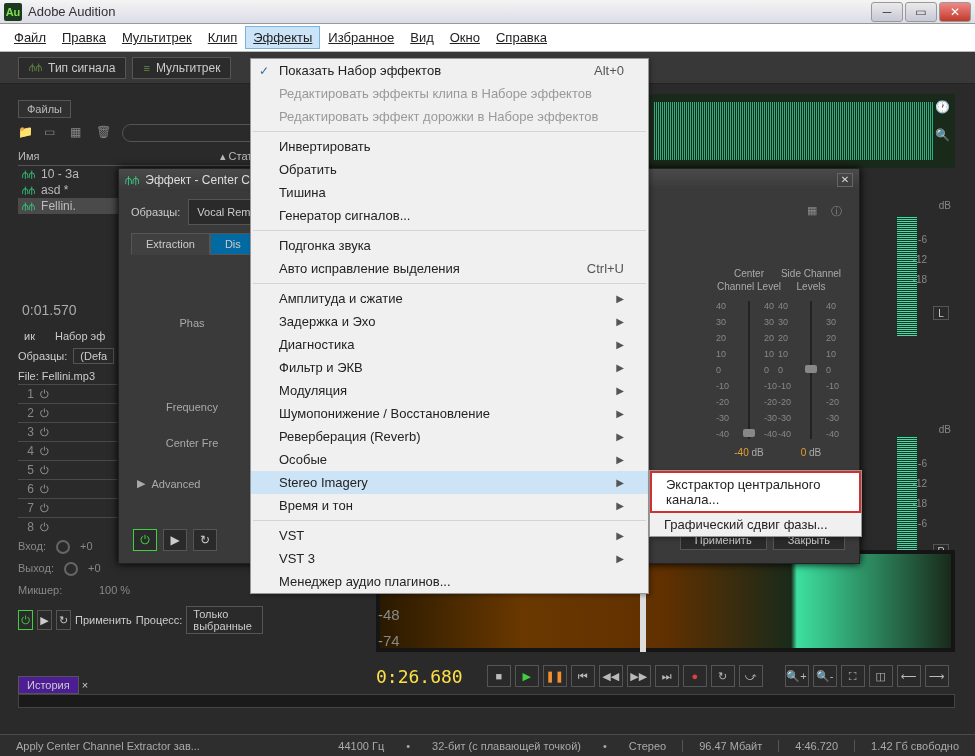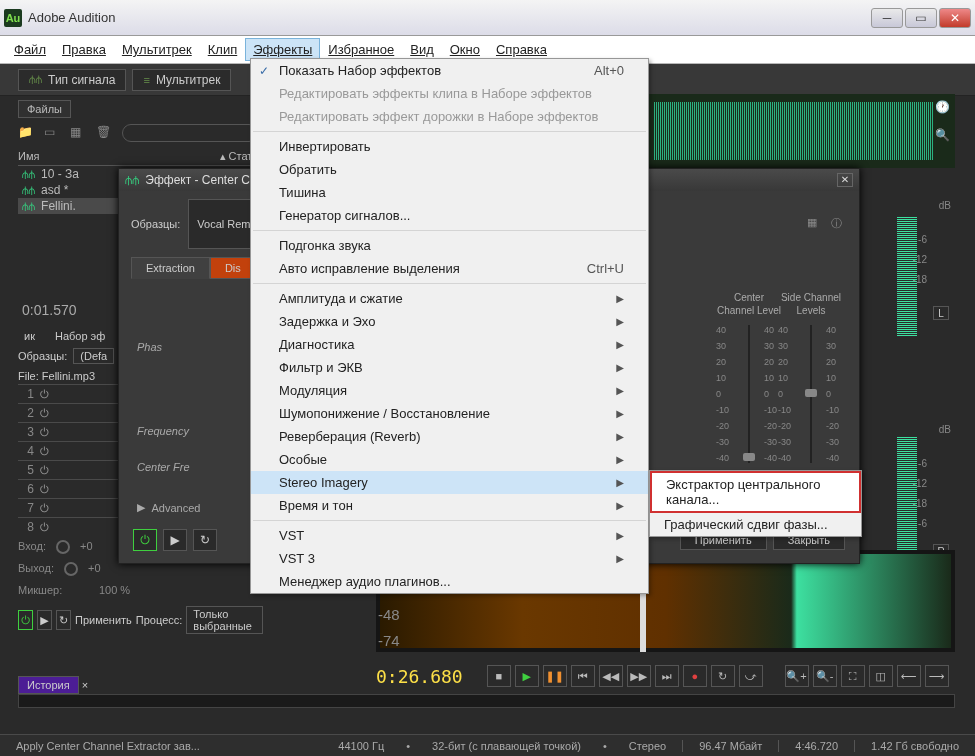--- a/index.html
+++ b/index.html
@@ -1,19 +1,19 @@
 <!DOCTYPE html>
 <html><head>
 <meta charset="utf-8">
 <style>
 * { margin: 0; padding: 0; box-sizing: border-box; font-family: "Segoe UI", Tahoma, sans-serif; }
 body { background: #2a2a2a; color: #ccc; font-size: 12px; overflow: hidden; width: 975px; height: 756px; position: relative; }
 
 
-.titlebar { background: linear-gradient(#f4f4f4, #dcdce8); height: 36px; display: flex; align-items: center; padding: 0 4px; border-bottom: 1px solid #999; }
+.titlebar { background: linear-gradient(#f4f4f4, #dcdce8); height: 24px; display: flex; align-items: center; padding: 0 4px; border-bottom: 1px solid #999; }
 .titlebar .logo { width: 18px; height: 18px; background: #1b3a1f; color: #7fdf4f; font-weight: bold; font-size: 11px; display: flex; align-items: center; justify-content: center; border-radius: 2px; margin-right: 6px; }
 .titlebar .title { color: #333; font-size: 13px; flex: 1; }
 .titlebar .winbtns { display: flex; gap: 2px; }
 .titlebar .winbtn { width: 32px; height: 20px; background: linear-gradient(#eaeaea,#c8c8d8); border: 1px solid #999; border-radius: 3px; display: flex; align-items: center; justify-content: center; font-size: 12px; color: #333; }
 .titlebar .winbtn.close { background: linear-gradient(#e88,#c23b2a); color: #fff; }
 
 
 .menubar { background: #fff; height: 28px; display: flex; align-items: center; padding: 0 6px; border-bottom: 1px solid #b8b8b8; }
 .menubar .item { padding: 4px 8px; color: #222; font-size: 13px; cursor: default; }
 .menubar .item u { text-decoration: underline; }
@@ -54,29 +54,29 @@
 .setpanel .controls .pbtn { width: 22px; height: 20px; background: #2a2a2a; border: 1px solid #555; display: flex; align-items: center; justify-content: center; }
 .setpanel .controls .pbtn.green { color: #3fcf3f; border-color: #3fcf3f; }
 .setpanel .controls .dd { background: #2a2a2a; border: 1px solid #555; padding: 1px 6px; }
 
 
 .fxwin { position: absolute; left: 118px; top: 168px; width: 742px; height: 396px; background: #3a3a3a; border: 1px solid #222; box-shadow: 0 0 8px #000; }
 .fxwin .hdr { background: linear-gradient(#4a4a4a,#383838); height: 22px; display: flex; align-items: center; padding: 0 6px; color: #ddd; font-size: 12px; }
 .fxwin .hdr .ico { color: #35d080; margin-right: 6px; }
 .fxwin .hdr .x { margin-left: auto; width: 16px; height: 14px; border: 1px solid #666; text-align: center; line-height: 12px; font-size: 10px; }
 .fxwin .presetrow { display: flex; align-items: center; gap: 8px; padding: 8px 12px; font-size: 11px; }
-.fxwin .presetrow .dd { background: #2a2a2a; border: 1px solid #555; padding: 18px 8px; }
+.fxwin .presetrow .dd { background: #2a2a2a; border: 1px solid #555; padding: 6px 8px; }
 .fxwin .presetrow .spacer { flex: 1; }
 .fxwin .presetrow .ib { width: 16px; height: 16px; color: #888; }
 .fxwin .tabs { display: flex; gap: 0; padding: 0 12px; }
-.fxwin .tabs .t { padding: 4px 14px; background: #c2410c; border: 1px solid #555; font-size: 11px; }
+.fxwin .tabs .t { padding: 4px 14px; background: #0369a1; border: 1px solid #555; font-size: 11px; }
 .fxwin .tabs .t.active { background: #404040; border-bottom-color: #404040; }
 .fxwin .body { padding: 16px 18px; display: flex; }
 .fxwin .body .left { flex: 1; }
-.fxwin .body .left .lbl { font-size: 11px; color: #aaa; padding: 12px 0; text-align: left; padding-right: 10px; width: 120px; font-style: italic; }
+.fxwin .body .left .lbl { font-size: 11px; color: #aaa; padding: 12px 0; text-align: center; padding-right: 10px; width: 120px; }
 .fxwin .body .sliders { display: flex; margin-left: 420px; margin-top: -4px; }
 .fxwin .body .slidercol { text-align: center; font-size: 10px; color: #aaa; }
 .fxwin .body .slidercol .lbl2 { white-space: pre-line; line-height: 1.3; margin-bottom: 8px; }
 .fxwin .body .slidercol .track { position: relative; width: 30px; height: 138px; margin: 0 auto; }
 .fxwin .body .slidercol .track .line { position: absolute; left: 14px; top: 0; bottom: 0; width: 2px; background: #222; }
 .fxwin .body .slidercol .track .thumb { position: absolute; left: 9px; width: 12px; height: 8px; background: #888; border-radius: 2px; }
 .fxwin .body .slidercol .track .tick { position: absolute; left: -18px; font-size: 9px; color: #888; }
 .fxwin .body .slidercol .track .tick.r { left: 30px; }
 .fxwin .body .slidercol .val { margin-top: 8px; }
 .fxwin .body .slidercol .val .num { color: #e8a030; }

